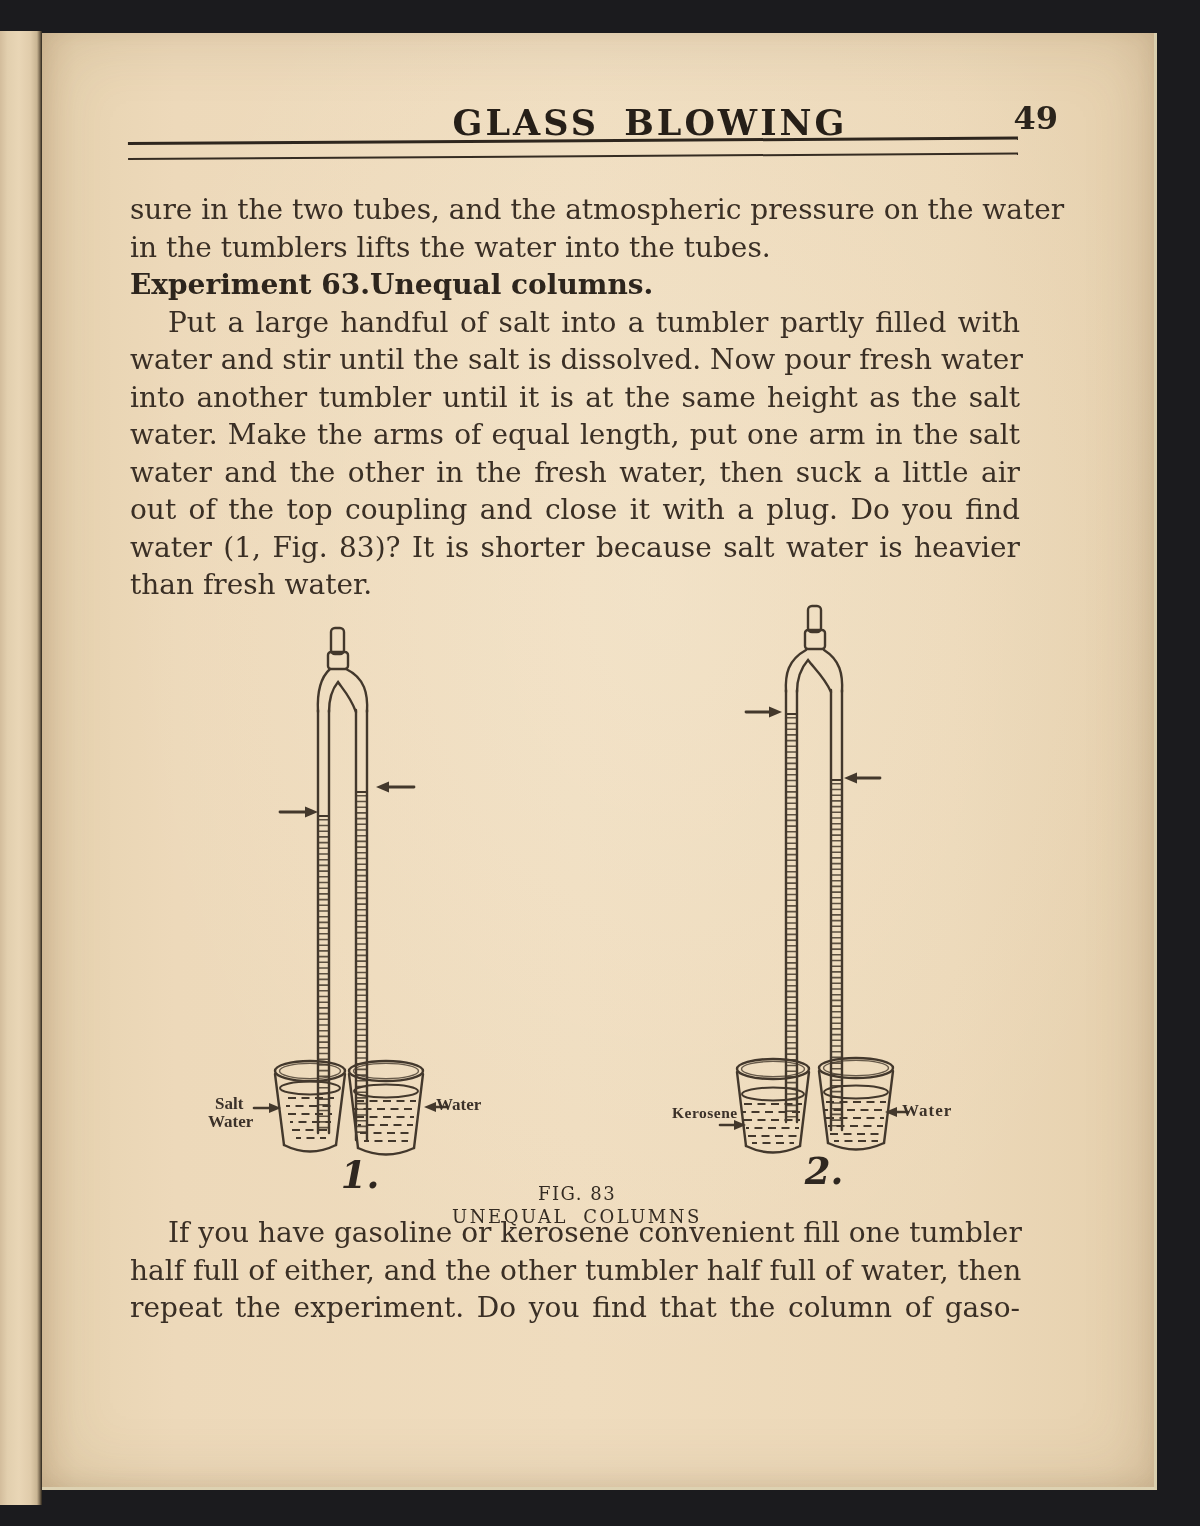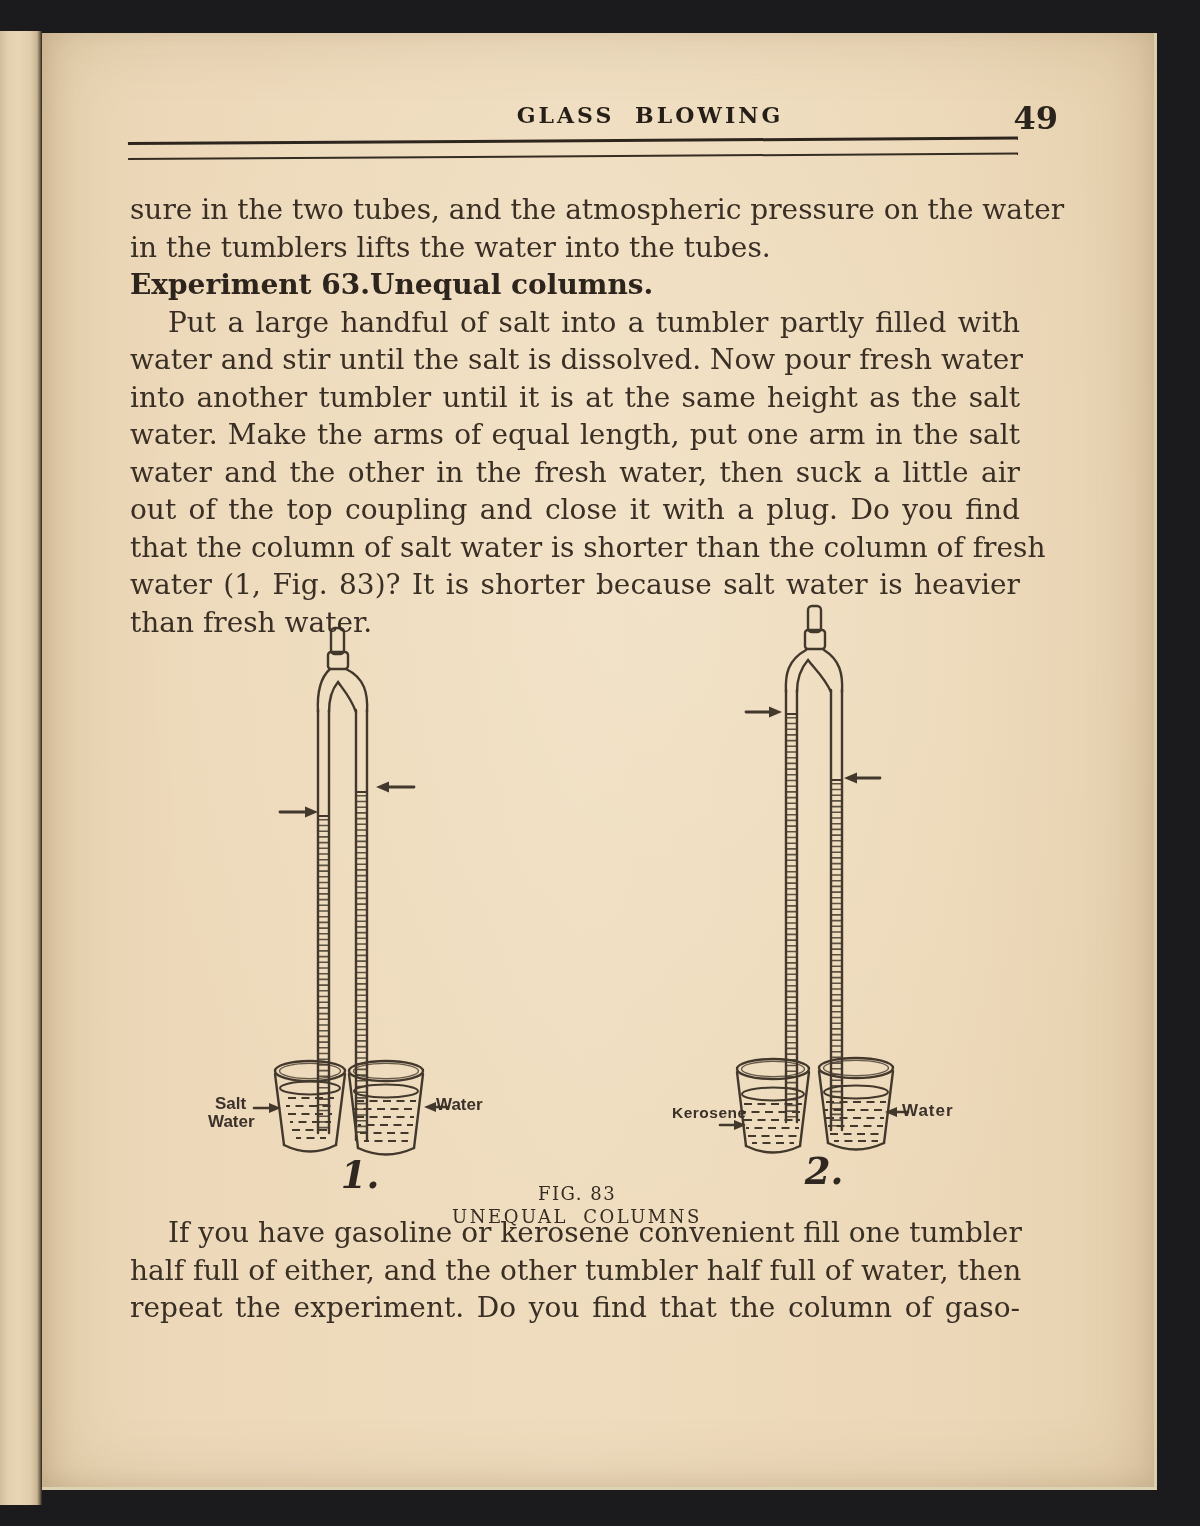--- a/index.html
+++ b/index.html
@@ -17,21 +17,21 @@
     position:absolute;left:42px;top:33px;width:1112px;height:1454px;
     background:
       radial-gradient(ellipse at 55% 38%, rgba(255,250,236,0.22), rgba(255,250,236,0) 62%),
       linear-gradient(90deg,#dfc8a5 0%,#e8d4b2 3%,#edd9ba 12%,#efdcbe 48%,#ecd8b8 82%,#e7d2b0 96%,#e2ccaa 100%);
     box-shadow: inset 0 0 70px rgba(116,88,52,0.18), inset 0 -4px 18px rgba(116,88,52,0.12);
     border-right:3px solid #d9cead;
     border-bottom:3px solid #ddd2b2;
   }
   .header-title{
     position:absolute;left:408px;top:69px;width:400px;text-align:center;
-    font-size:22px;font-weight:bold;letter-spacing:3px;word-spacing:10px;color:#261f18;
+    font-size:35px;font-weight:bold;letter-spacing:3px;word-spacing:10px;color:#261f18;
   }
   .page-number{
     position:absolute;left:936px;top:66px;width:80px;
     font-size:32px;font-weight:bold;color:#2b241c;text-align:right;
   }
   .header-rule{
     position:absolute;left:86px;top:109px;width:890px;height:13px;
     border-top:3.5px solid #2e261e;border-bottom:2.5px solid #352c22;
     transform:rotate(-0.35deg);transform-origin:left center;
   }
@@ -44,21 +44,21 @@
     text-align:justify;text-align-last:justify;
     white-space:nowrap;
   }
   .line.noj{text-align-last:left;}
   .line.indent{text-indent:38px;}
   .exp-heading{height:37.5px;line-height:37.5px;font-weight:bold;color:#2d251d;}
   .exp-heading .part2{}
   .bottom-block{top:1181px;}
   .fig-svg{position:absolute;left:0;top:0;width:1112px;height:1454px;}
   .fig-label{
-    position:absolute;font-family:Liberation Sans, sans-serif;
+    position:absolute;font-family:Liberation Serif, serif;
     font-weight:bold;color:#3b3129;font-size:17px;line-height:18px;
   }
   .lbl-salt{left:166px;top:1062px;}
   .lbl-salt .l1{padding-left:7px;}
   .lbl-water1{left:394px;top:1063px;}
   .lbl-kerosene{left:630px;top:1071px;font-size:15.5px;letter-spacing:0.5px;}
   .lbl-water2{left:860px;top:1069px;letter-spacing:1px;}
   .fig-number{
     position:absolute;font-style:italic;font-weight:bold;color:#2f2720;
     font-size:37px;width:60px;text-align:center;
@@ -238,21 +238,20 @@
     <div class="line noj">in the tumblers lifts the water into the tubes.</div>
     <div class="exp-heading">
       <span class="part1">Experiment 63.</span><span class="part2">Unequal columns.</span>
     </div>
     <div class="line indent">Put a large handful of salt into a tumbler partly filled with</div>
     <div class="line">water and stir until the salt is dissolved. Now pour fresh water</div>
     <div class="line">into another tumbler until it is at the same height as the salt</div>
     <div class="line">water. Make the arms of equal length, put one arm in the salt</div>
     <div class="line">water and the other in the fresh water, then suck a little air</div>
     <div class="line">out of the top coupling and close it with a plug. Do you find</div>
-    <div class="line">that the column of salt water is shorter than the column of fresh</div>
     <div class="line">water (1, Fig. 83)? It is shorter because salt water is heavier</div>
     <div class="line noj">than fresh water.</div>
   </div>
 
   <div class="fig-label lbl-salt">
     <div class="l1">Salt</div>
     <div>Water</div>
   </div>
   <div class="fig-label lbl-water1">Water</div>
   <div class="fig-label lbl-kerosene">Kerosene</div>

